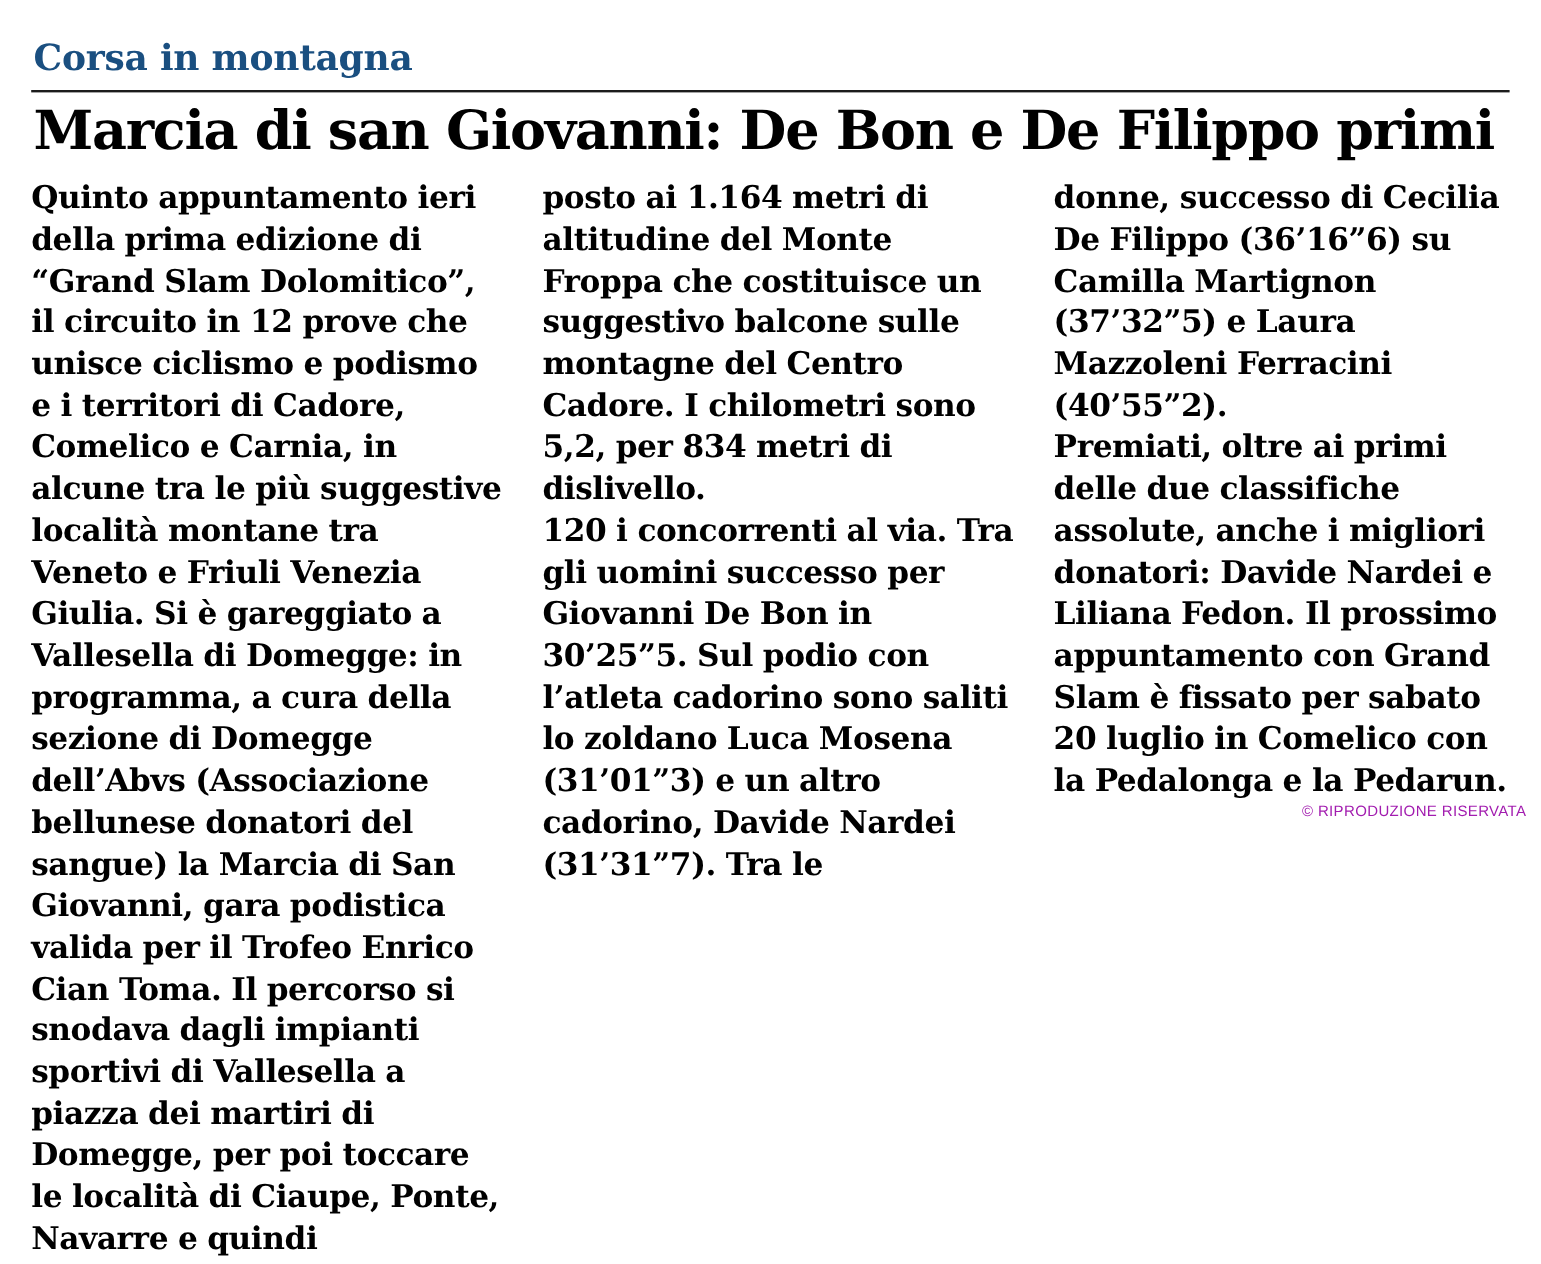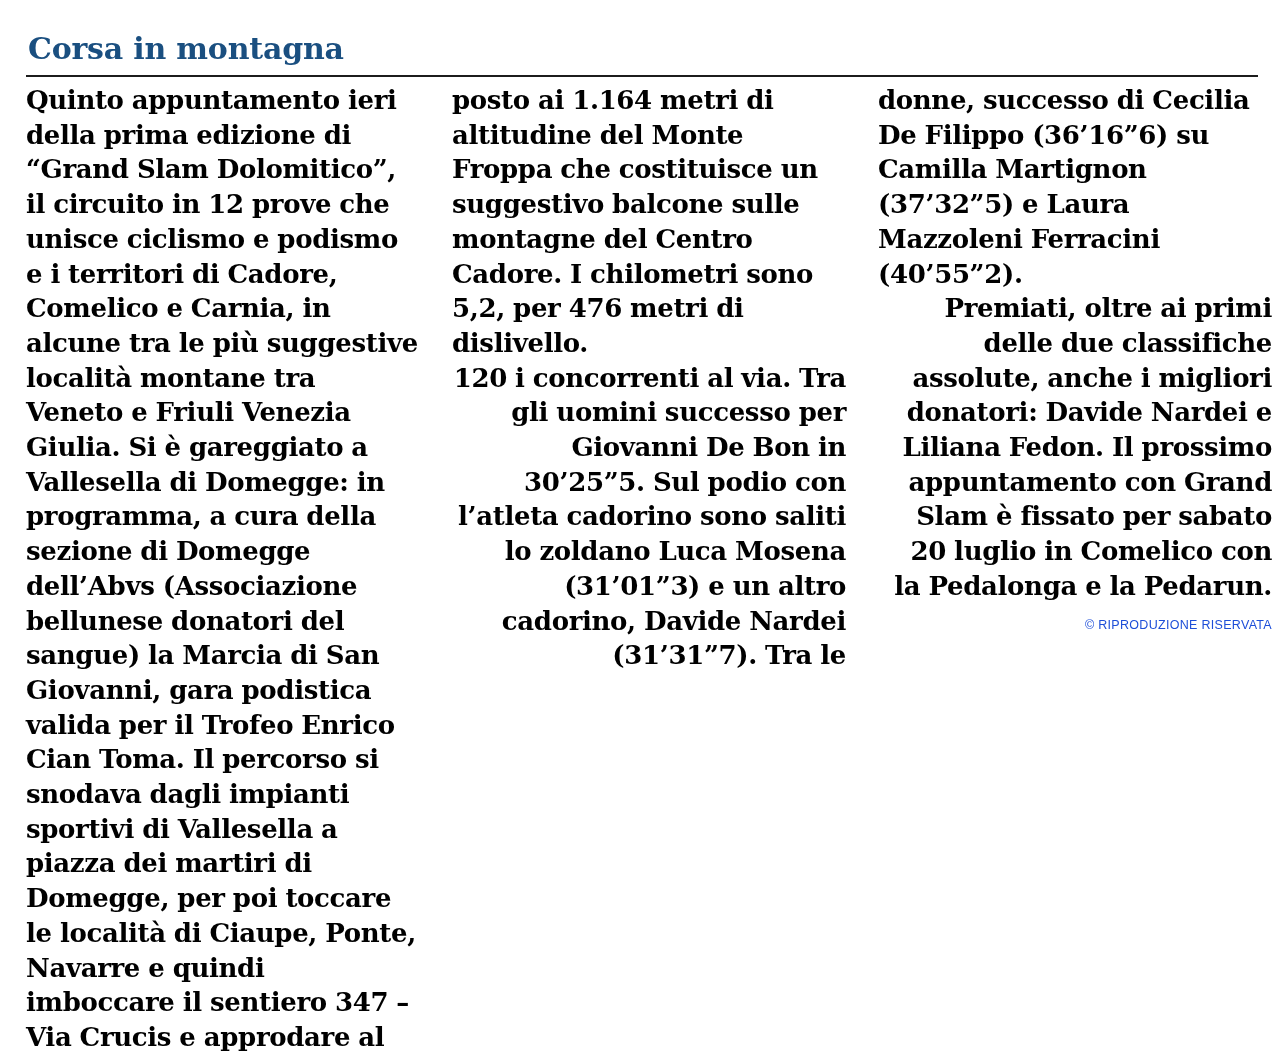--- a/index.html
+++ b/index.html
@@ -58,29 +58,27 @@
     font-weight: bold;
     font-size: 26px;
     line-height: 1.335;
     letter-spacing: -0.35px;
     margin: 0;
     text-align: left;
     word-spacing: -0.5px;
   }
   .col p + p {
     margin-top: 0;
-    text-align: right;
   }
   .credit {
     font-family: "Liberation Sans", sans-serif;
     font-size: 12.5px;
     letter-spacing: 0.3px;
     text-align: right;
-    margin-top: 14px;
-    color: #1d4ed8;
+    color: #a21caf;
   }
   
   .photo-wrap {
     margin-top: 16px;
     width: 826px;
     height: 345px;
     position: relative;
     overflow: hidden;
     background: #6d7d55;
   }
@@ -236,29 +234,30 @@
     pointer-events: none;
   }
 </style>
 </head>
 <body>
 
 <div class="page">
 
   <div class="kicker">Corsa in montagna</div>
   <hr class="rule">
+  <h1 class="headline">Marcia di san Giovanni: De Bon e De Filippo primi</h1>
 
   <div class="columns">
 
     <div class="col">
       <p>Quinto appuntamento ieri della prima edizione di “Grand Slam Dolomitico”, il circuito in 12 prove che unisce ciclismo e podismo e i territori di Cadore, Comelico e Carnia, in alcune tra le più suggestive località montane tra Veneto e Friuli Venezia Giulia. Si è gareggiato a Vallesella di Domegge: in programma, a cura della sezione di Domegge dell’Abvs (Associazione bellunese donatori del sangue) la Marcia di San Giovanni, gara podistica valida per il Trofeo Enrico Cian Toma. Il percorso si snodava dagli impianti sportivi di Vallesella a piazza dei martiri di Domegge, per poi toccare le località di Ciaupe, Ponte, Navarre e quindi imboccare il sentiero 347 – Via Crucis e approdare al traguardo posto vicino all’Eremo dei Romiti, rifugio</p>
     </div>
 
     <div class="col">
-      <p>posto ai 1.164 metri di altitudine del Monte Froppa che costituisce un suggestivo balcone sulle montagne del Centro Cadore. I chilometri sono 5,2, per 476 metri di dislivello.</p>
+      <p>posto ai 1.164 metri di altitudine del Monte Froppa che costituisce un suggestivo balcone sulle montagne del Centro Cadore. I chilometri sono 5,2, per 834 metri di dislivello.</p>
       <p>120 i concorrenti al via. Tra gli uomini successo per Giovanni De Bon in 30’25”5. Sul podio con l’atleta cadorino sono saliti lo zoldano Luca Mosena (31’01”3) e un altro cadorino, Davide Nardei (31’31”7). Tra le</p>
     </div>
 
     <div class="col">
       <p>donne, successo di Cecilia De Filippo (36’16”6) su Camilla Martignon (37’32”5) e Laura Mazzoleni Ferracini (40’55”2).</p>
       <p>Premiati, oltre ai primi delle due classifiche assolute, anche i migliori donatori: Davide Nardei e Liliana Fedon. Il prossimo appuntamento con Grand Slam è fissato per sabato 20 luglio in Comelico con la Pedalonga e la Pedarun.</p>
       <div class="credit">© RIPRODUZIONE RISERVATA</div>
     </div>
 
   </div>

